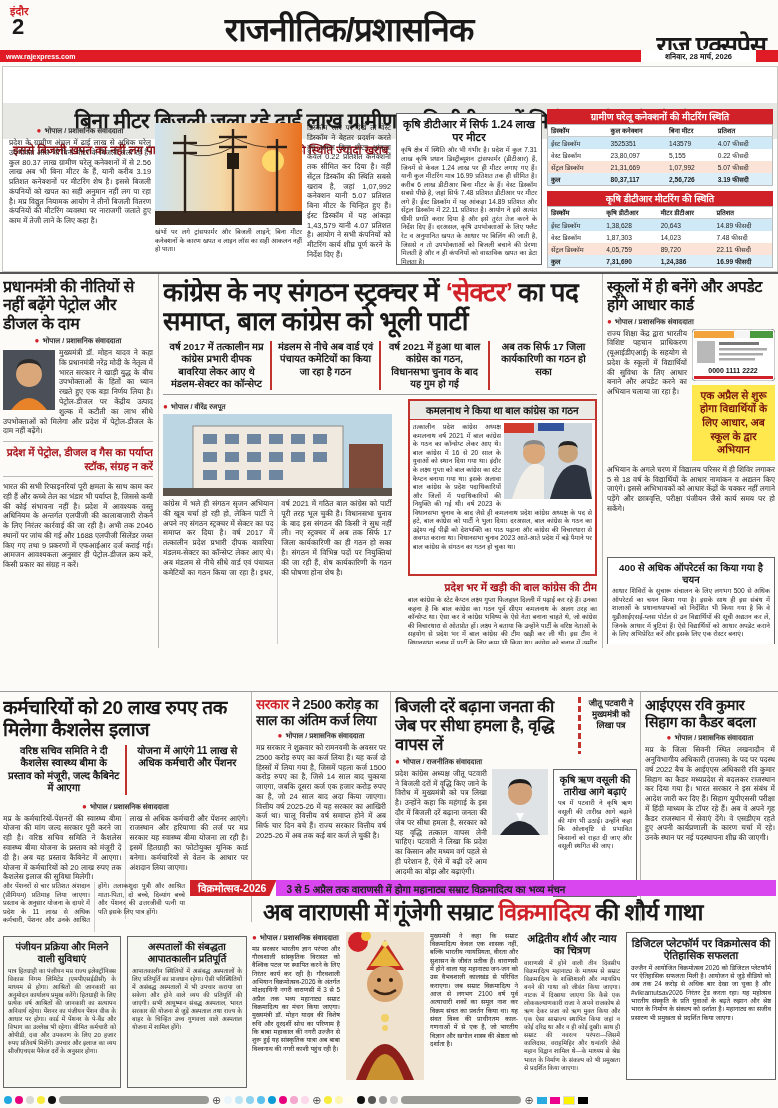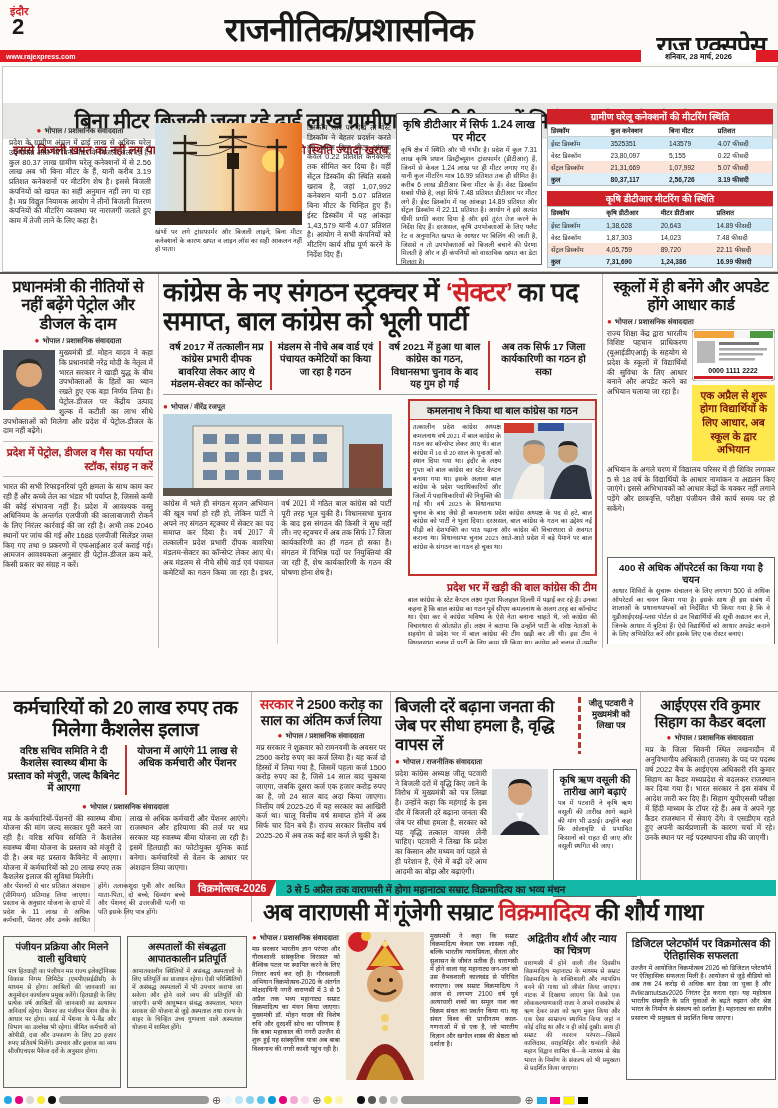--- a/index.html
+++ b/index.html
@@ -34,29 +34,29 @@
   tr.r0{background:#cfe9f6;} tr.r1{background:#ffffff;} tr.r2{background:#fbe3d8;} tr.r3{background:#dceef8;}
   
   .cg-head{font-size:26px;font-weight:bold;line-height:1.12;letter-spacing:-0.5px;}
   .red{color:#d02128;}
   .pts{display:flex;border-bottom:1px solid #999;padding-bottom:4px;}
   .pt{flex:1;font-size:9.8px;font-weight:bold;text-align:center;line-height:1.25;padding:0 5px;}
   .pt + .pt{border-left:2px solid #c2332e;}
   .kbox{border:2px solid #c2332e;background:#fff;}
   .kbox .kt{background:#eceae4;font-size:10px;font-weight:bold;text-align:center;padding:2px 2px;border-bottom:1px solid #c2332e;}
   
-  .h-md{font-weight:bold;text-align:center;line-height:1.15;letter-spacing:-0.3px;}
+  .h-md{font-weight:bold;line-height:1.15;letter-spacing:-0.3px;}
   .ylw{background:#ffe84d;color:#7a1410;font-weight:bold;text-align:center;font-size:10.5px;line-height:1.3;padding:4px 2px;}
   .boxtitle{font-size:9.8px;font-weight:bold;text-align:center;line-height:1.2;margin-bottom:2px;}
   .sm{font-size:6.6px;line-height:1.3;color:#222;}
   .cols2{column-count:2;column-gap:8px;column-rule:1px solid #ccc;}
   
   .vtag{background:#d02128;color:#fff;font-size:10.5px;font-weight:bold;padding:1px 10px 1px 8px;
         clip-path:polygon(0 0,100% 0,92% 100%,0 100%);}
-  .vstrip{background:#14b8a6;flex:1;font-size:10px;font-weight:bold;color:#222;padding:2px 0 0 10px;}
+  .vstrip{background:#d946ef;flex:1;font-size:10px;font-weight:bold;color:#222;padding:2px 0 0 10px;}
   .vhead{font-size:23px;font-weight:bold;text-align:center;letter-spacing:-0.5px;line-height:1.2;}
   
   .marks{display:flex;align-items:center;gap:3px;}
   .dotc{width:8px;height:8px;border-radius:50%;display:inline-block;}
   .capsule{height:8px;border-radius:4px;background:#9a9a96;display:inline-block;}
   .cross{font-size:11px;color:#555;line-height:1;}
   .sq{width:10px;height:7px;display:inline-block;}
   img,svg{display:block;}
 </style>
 </head>
@@ -213,21 +213,21 @@
     </div>
 
     <div class="abs ov" style="left:163px;top:4px;width:434px;height:366px;">
       <div class="cg-head"><span>कांग्रेस के नए संगठन स्ट्रक्चर में </span><span class="red">‘सेक्टर’</span><span> का पद समाप्त, बाल कांग्रेस को भूली पार्टी</span></div>
       <div class="pts" style="margin-top:5px;">
         <div class="pt">वर्ष 2017 में तत्कालीन मप्र कांग्रेस प्रभारी दीपक बावरिया लेकर आए थे मंडलम-सेक्टर का कॉन्सेप्ट</div>
         <div class="pt">मंडलम से नीचे अब वार्ड एवं पंचायत कमेटियों का किया जा रहा है गठन</div>
         <div class="pt">वर्ष 2021 में हुआ था बाल कांग्रेस का गठन, विधानसभा चुनाव के बाद यह गुम हो गई</div>
         <div class="pt">अब तक सिर्फ 17 जिला कार्यकारिणी का गठन हो सका</div>
       </div>
-      <div style="display:flex;gap:16px;margin-top:4px;font-family:Liberation Serif, serif;">
+      <div style="display:flex;gap:16px;margin-top:4px;">
         <div style="width:232px;" class="ov">
           <div class="byline" style="text-align:left;"><span class="dot">●</span><span>भोपाल / वीरेंद्र रजपूत</span></div>
           <svg width="232" height="82" viewBox="0 0 232 82">
             <rect width="232" height="82" fill="#bcd6e4"></rect>
             <rect x="30" y="12" width="150" height="70" fill="#efe9df" stroke="#8a8a85"></rect>
             <g fill="#6e86a0">
               <rect x="40" y="20" width="14" height="10"></rect>
                 <rect x="62" y="20" width="14" height="10"></rect>
                 <rect x="84" y="20" width="14" height="10"></rect>
                 <rect x="106" y="20" width="14" height="10"></rect>

